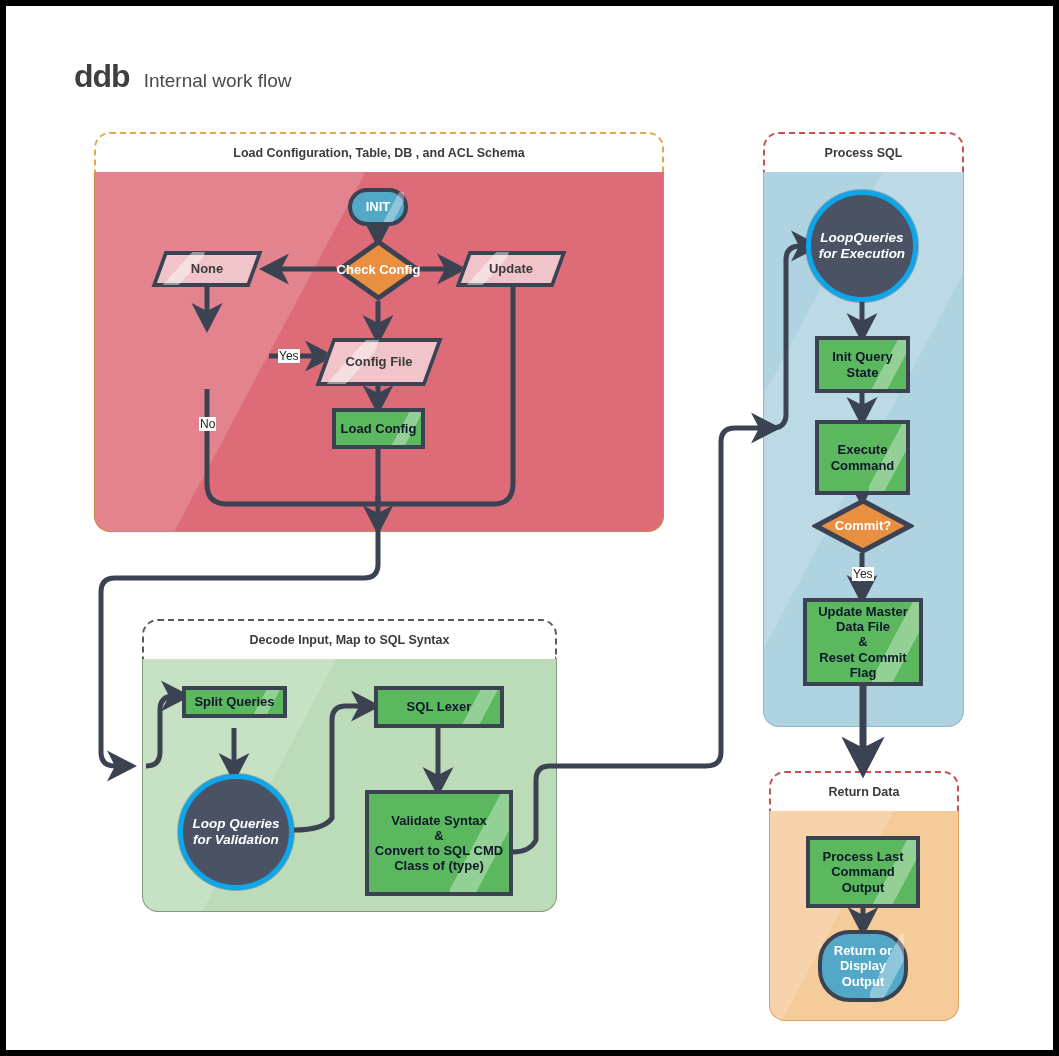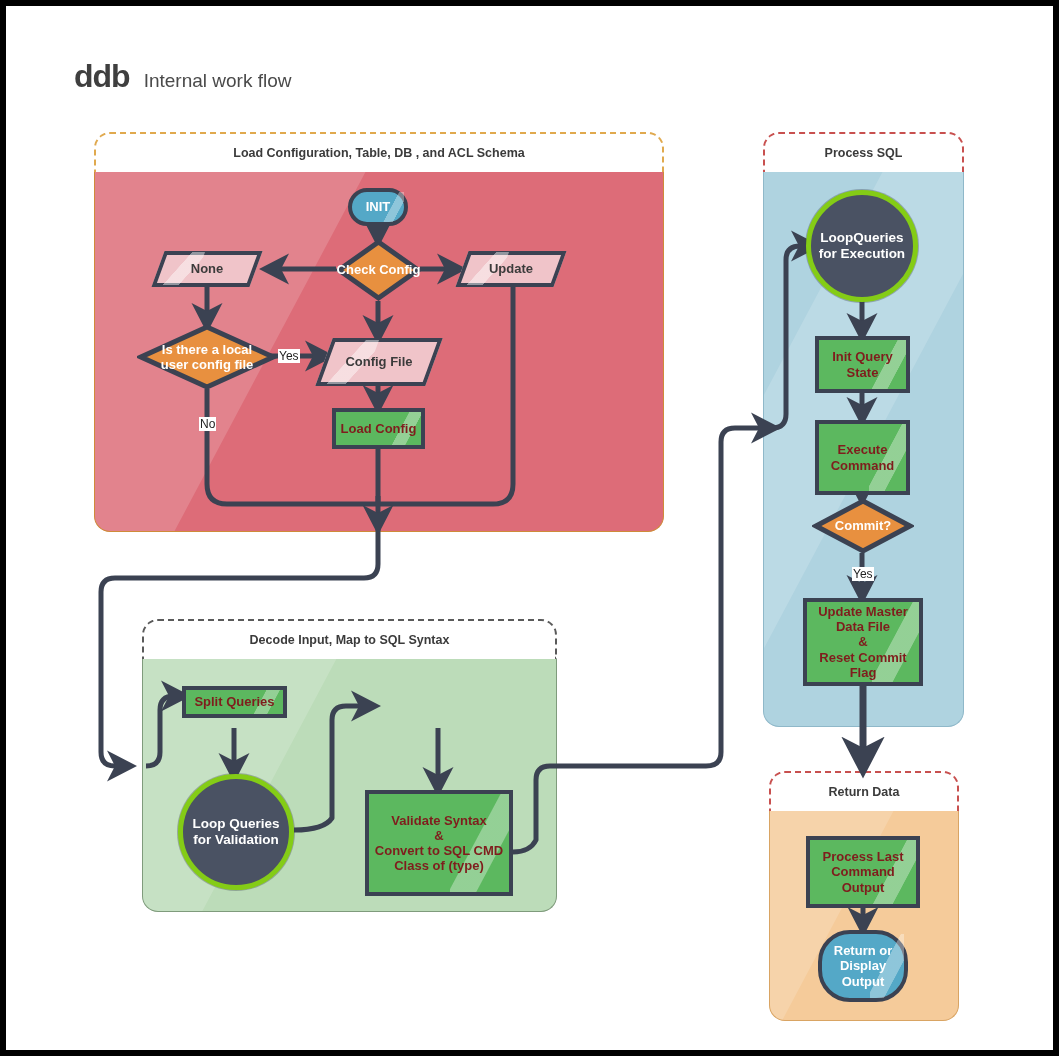--- a/index.html
+++ b/index.html
@@ -44,24 +44,24 @@
 
   
   .node{position:absolute;box-sizing:border-box;display:flex;align-items:center;
         justify-content:center;text-align:center;font-weight:bold;line-height:1.16;
         z-index:5;}
   .node .lbl{position:relative;z-index:3;white-space:pre-line;}
   .node .gloss{position:absolute;right:0;top:0;width:42%;height:100%;
         background:linear-gradient(118deg,rgba(255,255,255,0) 45%,rgba(255,255,255,.34) 46%,
         rgba(255,255,255,.34) 70%,rgba(255,255,255,0) 71%);z-index:2;pointer-events:none;}
 
-  .proc{background:#5cb85f;border:4px solid #3b4252;color:#7f1d1d;font-size:13px;}
+  .proc{background:#5cb85f;border:4px solid #3b4252;color:#0f172a;font-size:13px;}
   .term{background:#54a8c7;border:4px solid #3b4252;color:#ffffff;font-size:13px;border-radius:22px;}
-  .circ{background:#4a5263;border:5px solid #84cc16;color:#ffffff;border-radius:50%;font-size:13.5px;
-        box-shadow:0 0 0 1px rgba(60,66,80,.35);}
+  .circ{background:#4a5263;border:5px solid #0ea5e9;color:#ffffff;border-radius:50%;font-size:13.5px;
+        box-shadow:0 0 0 1px rgba(60,66,80,.35);font-style:italic;}
   .io{color:#3b3b3b;font-size:13px;}
 
   
   .io .skewbg{position:absolute;inset:0;background:#f0c4c9;border:4px solid #3b4252;
         transform:skewX(-20deg);z-index:1;}
   .io .gloss2{position:absolute;left:6%;top:4%;width:36%;height:92%;transform:skewX(-20deg);
         background:linear-gradient(118deg,rgba(255,255,255,0) 42%,rgba(255,255,255,.45) 43%,
         rgba(255,255,255,.45) 72%,rgba(255,255,255,0) 73%);z-index:2;}
 
   .diamond-wrap{position:absolute;z-index:5;}
@@ -190,27 +190,20 @@
         <div class="gloss2"></div>
       <span class="lbl">None</span>
     </div>
 
     <div class="node io" style="left:456px;top:245px;width:98px;height:36px;">
       <div class="skewbg"></div>
         <div class="gloss2"></div>
       <span class="lbl">Update</span>
     </div>
 
-    <div class="diamond-wrap" style="left:131px;top:318px;width:140px;height:66px;">
-      <svg class="dshape" viewBox="0 0 140 66" preserveAspectRatio="none">
-        <polygon points="70,3 136,33 70,63 4,33" fill="#e8903f" stroke="#3b4252" stroke-width="5"></polygon>
-      </svg>
-      <div class="dtext">Is there a local
-user config file</div>
-    </div>
 
     <div class="node io" style="left:318px;top:332px;width:110px;height:48px;">
       <div class="skewbg"></div>
         <div class="gloss2"></div>
       <span class="lbl">Config File</span>
     </div>
 
     <div class="node proc" style="left:326px;top:402px;width:93px;height:41px;">
       <div class="gloss"></div>
         <span class="lbl">Load Config</span>
@@ -222,20 +215,24 @@
     <div class="node proc" style="left:176px;top:680px;width:105px;height:32px;">
       <div class="gloss"></div>
         <span class="lbl">Split Queries</span>
     </div>
 
     <div class="node circ" style="left:172px;top:768px;width:116px;height:116px;">
       <span class="lbl">Loop Queries
 for Validation</span>
     </div>
 
+    <div class="node proc" style="left:368px;top:680px;width:130px;height:42px;">
+      <div class="gloss"></div>
+        <span class="lbl">SQL Lexer</span>
+    </div>
 
     <div class="node proc" style="left:359px;top:784px;width:148px;height:106px;">
       <div class="gloss"></div>
         <span class="lbl">Validate Syntax
 &amp;
 Convert to SQL CMD
 Class of (type)</span>
     </div>
 
     <div class="node circ" style="left:800px;top:184px;width:112px;height:112px;">

